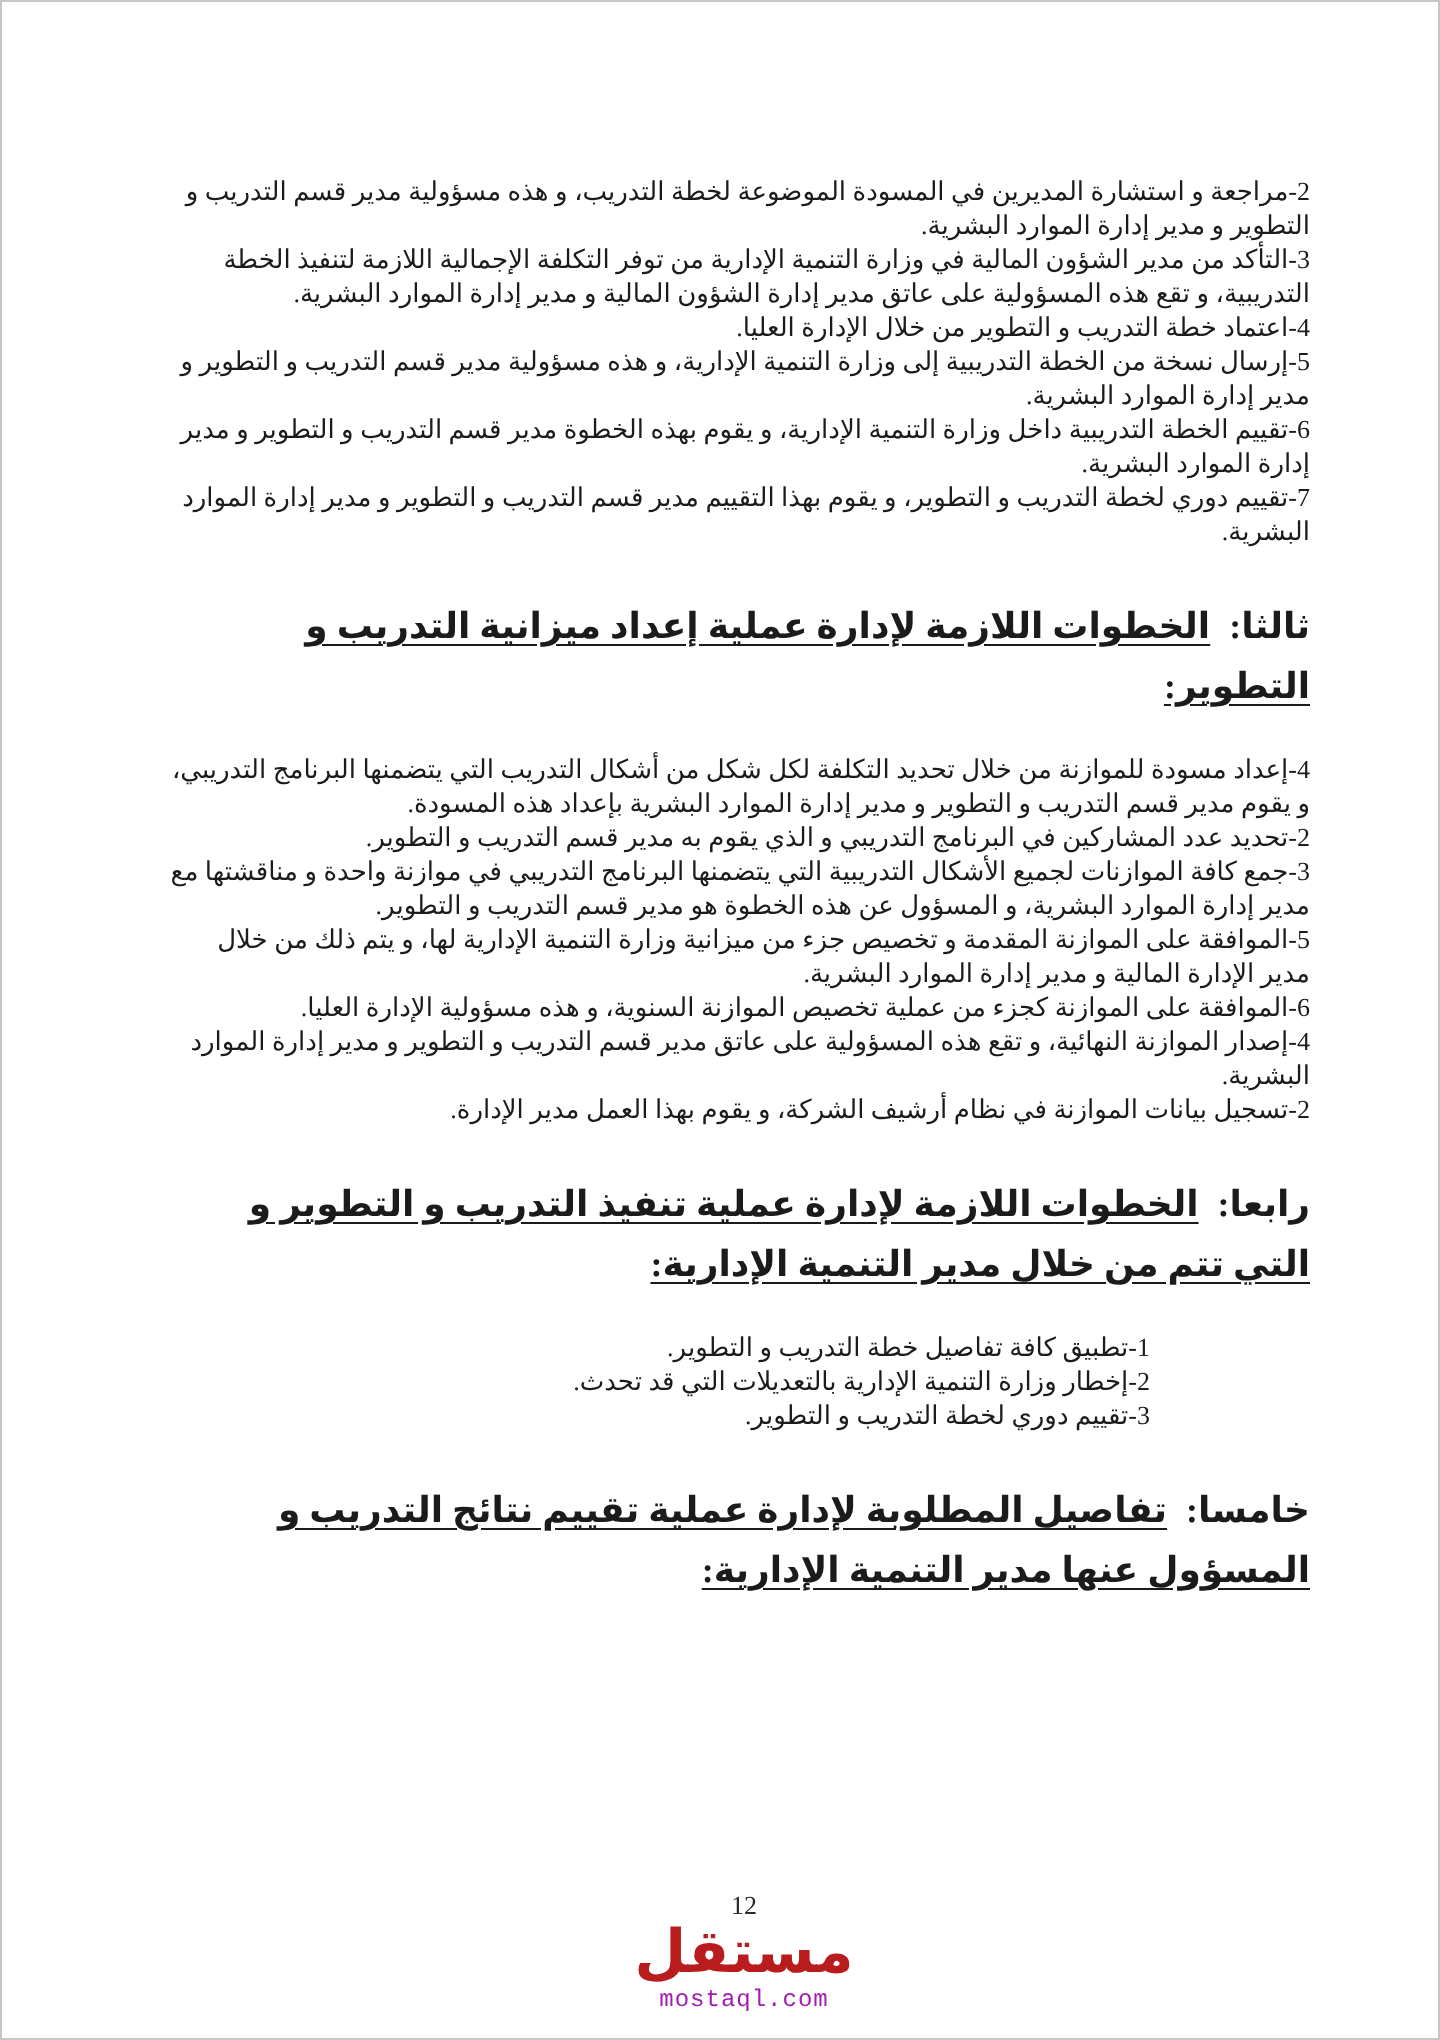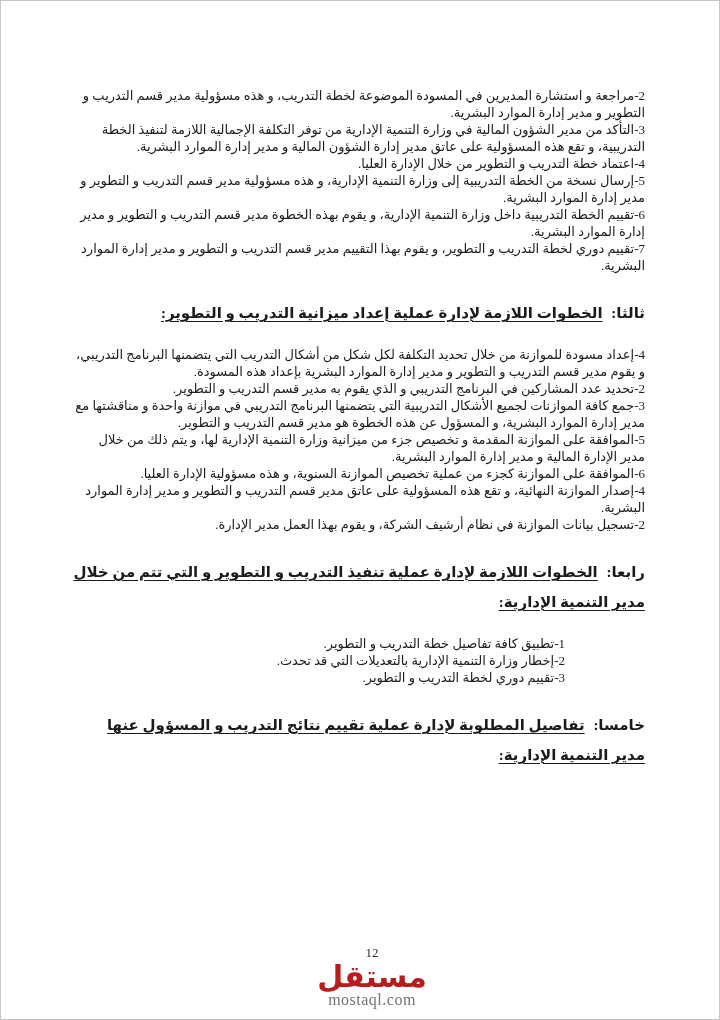--- a/index.html
+++ b/index.html
@@ -10,31 +10,31 @@
     height: 1020px;
     background: #ffffff;
     border: 1px solid #c6c6c6;
     font-family: "Liberation Serif", "DejaVu Serif", "DejaVu Sans", serif;
     color: #1b1b1b;
     overflow: hidden;
   }
   .content {
     position: absolute;
     top: 86px;
-    right: 74px;
+    right: 64px;
     width: 572px;
     direction: rtl;
     text-align: right;
   }
   .item {
     font-size: 13px;
     line-height: 17px;
   }
   .heading {
-    font-size: 15px;
+    font-size: 18px;
     font-weight: bold;
     line-height: 30px;
     margin: 24px 0 18px 0;
   }
   .h-title { text-decoration: underline; text-underline-offset: 3px; }
   .h-label { margin-left: 5px; }
   .list { margin: 0; }
   .list-indented { padding-right: 80px; }
   .footer {
     position: absolute;
@@ -51,25 +51,25 @@
   }
   .wm-logo {
     direction: rtl;
     font-size: 30px;
     font-weight: bold;
     color: #b91c1c;
     line-height: 32px;
     font-family: "DejaVu Sans", "Liberation Sans", sans-serif;
   }
   .wm-domain {
-    font-size: 16px;
-    color: #737373;
+    font-size: 12px;
+    color: #a21caf;
     letter-spacing: 0.5px;
     line-height: 14px;
-    font-family: Liberation Serif, serif;
+    font-family: Liberation Mono, monospace;
   }
 </style>
 </head>
 <body>
 
 <div class="page">
 
   <div class="content">
 
     <div class="list">

